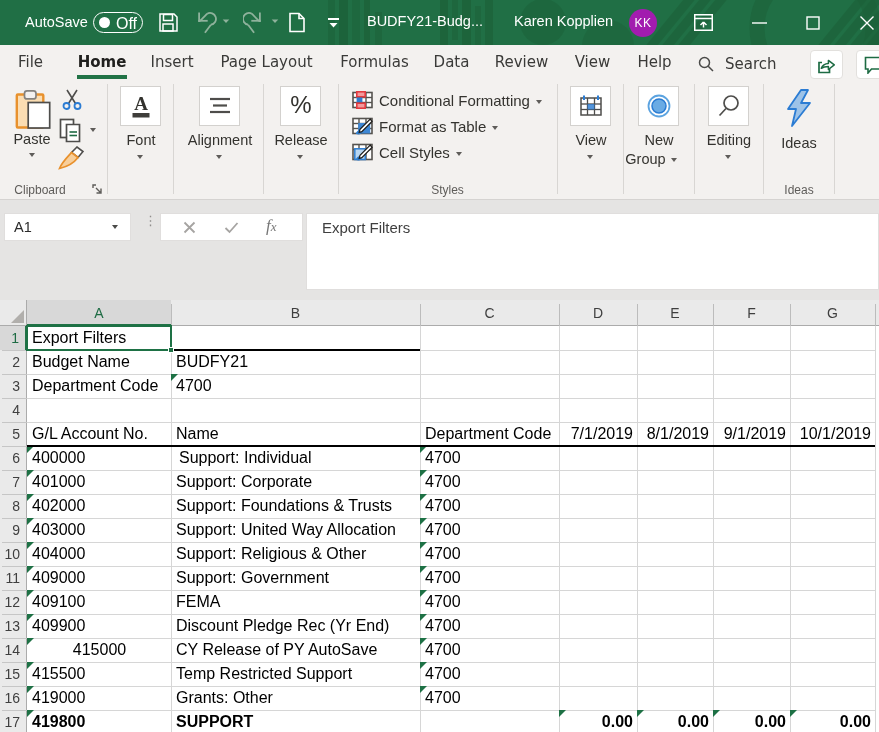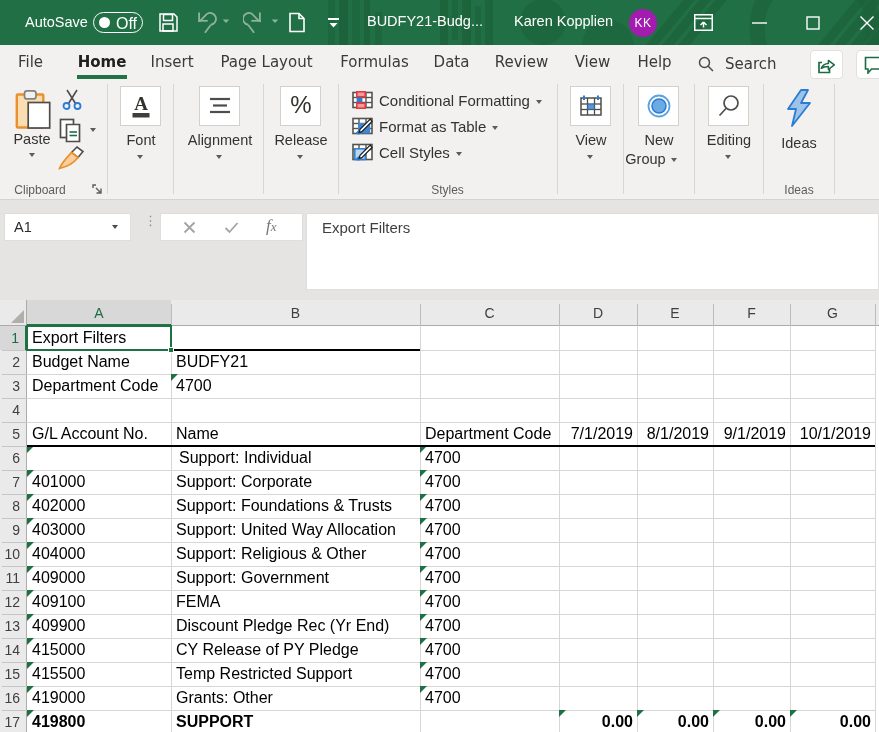--- a/index.html
+++ b/index.html
@@ -451,20 +451,21 @@
     <div class="cell" style="left: 27px; top: 74px; width: 144px; height: 24px;"><span>Department Code</span></div>
     <div class="cell" style="left: 171px; top: 74px; width: 249px; height: 24px;"><span>4700</span></div>
     <div class="tri" style="left: 171px; top: 74px;"></div>
     <div class="cell" style="left: 27px; top: 122px; width: 144px; height: 24px;"><span>G/L Account No.</span></div>
     <div class="cell" style="left: 171px; top: 122px; width: 249px; height: 24px;"><span>Name</span></div>
     <div class="cell" style="left: 420px; top: 122px; width: 139px; height: 24px;"><span>Department Code</span></div>
     <div class="cell r" style="left: 559px; top: 122px; width: 78px; height: 24px;"><span>7/1/2019</span></div>
     <div class="cell r" style="left: 637px; top: 122px; width: 76px; height: 24px;"><span>8/1/2019</span></div>
     <div class="cell r" style="left: 713px; top: 122px; width: 77px; height: 24px;"><span>9/1/2019</span></div>
     <div class="cell r" style="left: 790px; top: 122px; width: 85px; height: 24px;"><span>10/1/2019</span></div>
+    <div class="cell" style="left: 27px; top: 146px; width: 144px; height: 24px;"><span>400000</span></div>
     <div class="tri" style="left: 27px; top: 146px;"></div>
     <div class="cell" style="left: 171px; top: 146px; width: 249px; height: 24px; padding-left: 8px;"><span>Support: Individual</span></div>
     <div class="cell" style="left: 420px; top: 146px; width: 139px; height: 24px;"><span>4700</span></div>
     <div class="tri" style="left: 420px; top: 146px;"></div>
     <div class="cell" style="left: 27px; top: 170px; width: 144px; height: 24px;"><span>401000</span></div>
     <div class="tri" style="left: 27px; top: 170px;"></div>
     <div class="cell" style="left: 171px; top: 170px; width: 249px; height: 24px;"><span>Support: Corporate</span></div>
     <div class="cell" style="left: 420px; top: 170px; width: 139px; height: 24px;"><span>4700</span></div>
     <div class="tri" style="left: 420px; top: 170px;"></div>
     <div class="cell" style="left: 27px; top: 194px; width: 144px; height: 24px;"><span>402000</span></div>
@@ -490,23 +491,23 @@
     <div class="cell" style="left: 27px; top: 290px; width: 144px; height: 24px;"><span>409100</span></div>
     <div class="tri" style="left: 27px; top: 290px;"></div>
     <div class="cell" style="left: 171px; top: 290px; width: 249px; height: 24px;"><span>FEMA</span></div>
     <div class="cell" style="left: 420px; top: 290px; width: 139px; height: 24px;"><span>4700</span></div>
     <div class="tri" style="left: 420px; top: 290px;"></div>
     <div class="cell" style="left: 27px; top: 314px; width: 144px; height: 24px;"><span>409900</span></div>
     <div class="tri" style="left: 27px; top: 314px;"></div>
     <div class="cell" style="left: 171px; top: 314px; width: 249px; height: 24px;"><span>Discount Pledge Rec (Yr End)</span></div>
     <div class="cell" style="left: 420px; top: 314px; width: 139px; height: 24px;"><span>4700</span></div>
     <div class="tri" style="left: 420px; top: 314px;"></div>
-    <div class="cell" style="left: 27px; top: 338px; width: 144px; height: 24px;"><span>415000</span></div>
+    <div class="cell" style="left: 27px; top: 338px; width: 144px; height: 24px; text-align: center;"><span>415000</span></div>
     <div class="tri" style="left: 27px; top: 338px;"></div>
-    <div class="cell" style="left: 171px; top: 338px; width: 249px; height: 24px;"><span>CY Release of PY Pledge</span></div>
+    <div class="cell" style="left: 171px; top: 338px; width: 249px; height: 24px;"><span>CY Release of PY AutoSave</span></div>
     <div class="cell" style="left: 420px; top: 338px; width: 139px; height: 24px;"><span>4700</span></div>
     <div class="tri" style="left: 420px; top: 338px;"></div>
     <div class="cell" style="left: 27px; top: 362px; width: 144px; height: 24px;"><span>415500</span></div>
     <div class="tri" style="left: 27px; top: 362px;"></div>
     <div class="cell" style="left: 171px; top: 362px; width: 249px; height: 24px;"><span>Temp Restricted Support</span></div>
     <div class="cell" style="left: 420px; top: 362px; width: 139px; height: 24px;"><span>4700</span></div>
     <div class="tri" style="left: 420px; top: 362px;"></div>
     <div class="cell" style="left: 27px; top: 386px; width: 144px; height: 24px;"><span>419000</span></div>
     <div class="tri" style="left: 27px; top: 386px;"></div>
     <div class="cell" style="left: 171px; top: 386px; width: 249px; height: 24px;"><span>Grants: Other</span></div>

